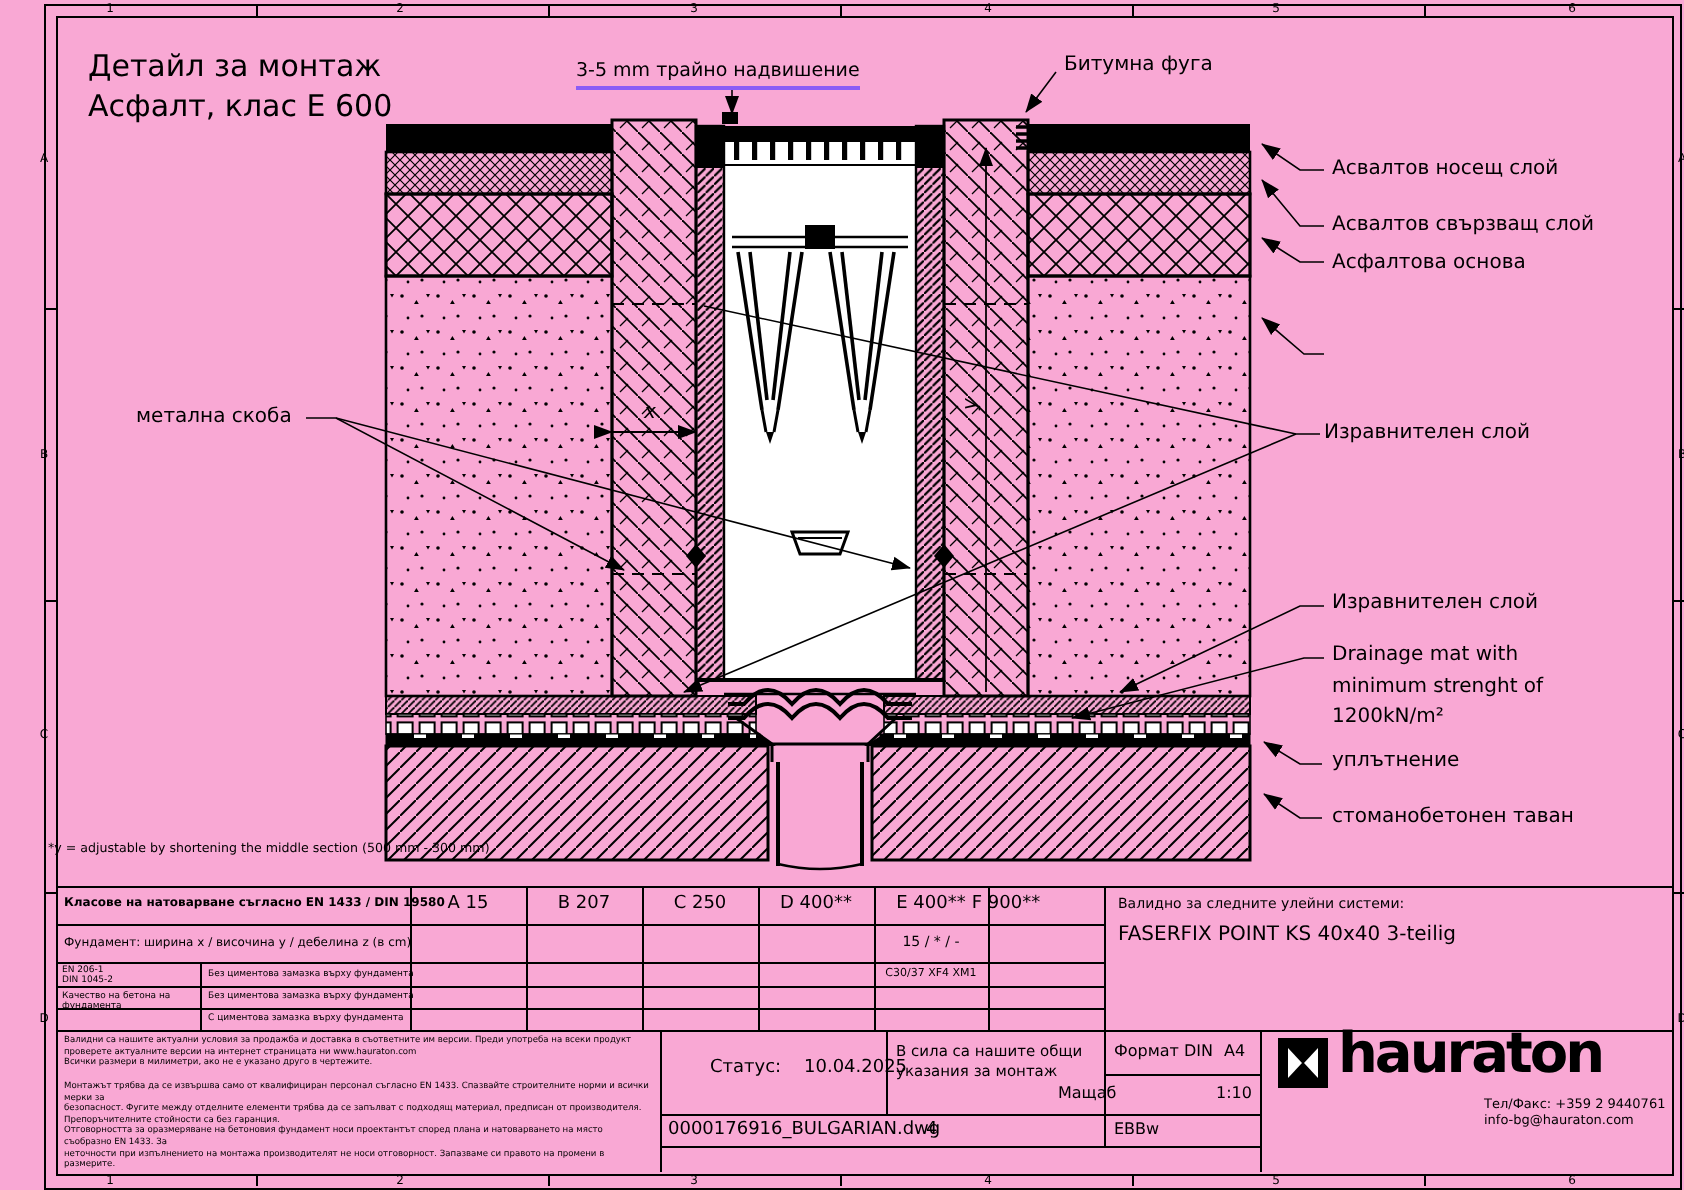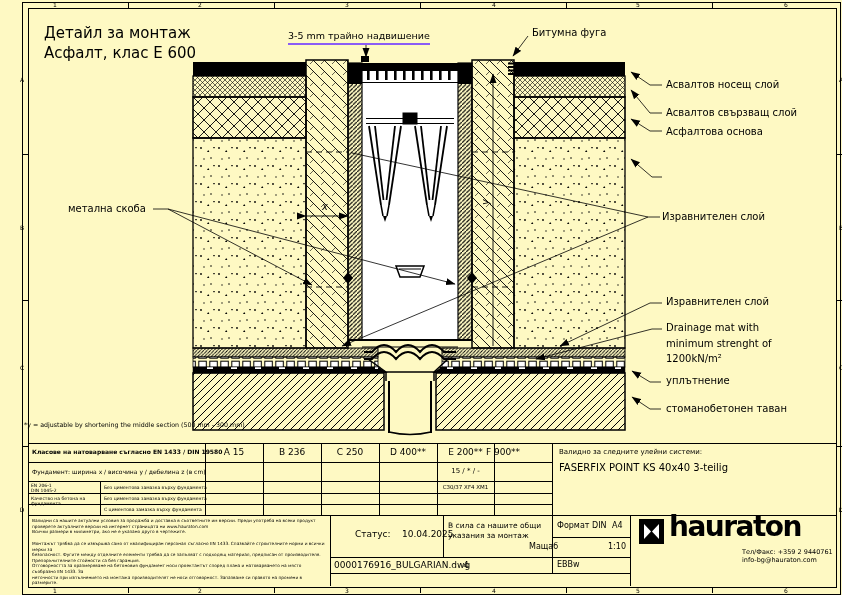--- a/index.html
+++ b/index.html
@@ -1,16 +1,16 @@
 <!DOCTYPE html>
 <html><head>
 <meta charset="utf-8">
 <style>
   html,body{margin:0;padding:0;background:#fff;}
-  #page{position:relative;width:842px;height:595px;background:#fef9c3;overflow:hidden;
+  #page{position:relative;width:842px;height:595px;background:#f9a8d4;overflow:hidden;
         font-family:"DejaVu Sans", sans-serif;color:#000;}
   .abs{position:absolute;}
   .hline{position:absolute;background:#000;height:1px;}
   .vline{position:absolute;background:#000;width:1px;}
   .lbl{position:absolute;font-size:10px;line-height:12px;white-space:nowrap;}
   .tick{position:absolute;font-size:6px;line-height:7px;text-align:center;width:16px;}
   .pre{white-space:pre-line;}
   .it{font-style:italic;}
   #outer-border{position:absolute;left:22px;top:2px;width:817px;height:591px;border:1px solid #000;}
   #main-frame{position:absolute;left:28px;top:8px;width:807px;height:578px;border:1.5px solid #000;}
@@ -281,24 +281,24 @@
   <div class="cellv" style="left:494px;top:443px;height:72px;"></div>
   <div class="cellv" style="left:552px;top:443px;height:72px;"></div>
   <div class="cellv" style="left:100px;top:481px;height:34px;"></div>
   <div class="cellv" style="left:330px;top:515px;height:71px;"></div>
   <div class="cellv" style="left:443px;top:515px;height:42px;"></div>
   <div class="cellv" style="left:552px;top:515px;height:58px;"></div>
   <div class="cellv" style="left:630px;top:515px;height:71px;"></div>
 
   <div class="abs" style="left:32px;top:448px;font-size:6px;font-weight:bold;white-space:nowrap;">Класове на натоварване съгласно EN 1433 / DIN 19580</div>
   <div class="abs" style="left:205px;top:447px;width:58px;text-align:center;font-size:9px;">A 15</div>
-  <div class="abs" style="left:263px;top:447px;width:58px;text-align:center;font-size:9px;">B 236</div>
+  <div class="abs" style="left:263px;top:447px;width:58px;text-align:center;font-size:9px;">B 207</div>
   <div class="abs" style="left:321px;top:447px;width:58px;text-align:center;font-size:9px;">C 250</div>
   <div class="abs" style="left:379px;top:447px;width:58px;text-align:center;font-size:9px;">D 400**</div>
-  <div class="abs" style="left:437px;top:447px;width:57px;text-align:center;font-size:9px;">E 200**</div>
+  <div class="abs" style="left:437px;top:447px;width:57px;text-align:center;font-size:9px;">E 400**</div>
   <div class="abs" style="left:474px;top:447px;width:58px;text-align:center;font-size:9px;">F 900**</div>
   <div class="abs" style="left:32px;top:468px;font-size:6px;white-space:nowrap;">Фундамент: ширина x / височина y / дебелина z (в cm)</div>
   <div class="abs" style="left:437px;top:467px;width:57px;text-align:center;font-size:7px;">15 / * / -</div>
   <div class="microtxt pre" style="left:31px;top:483px;">EN 206-1
 DIN 1045-2</div>
   <div class="microtxt" style="left:31px;top:496px;width:64px;white-space:normal;">Качество на бетона на фундамента</div>
   <div class="microtxt" style="left:104px;top:485px;white-space:nowrap;">Без циментова замазка върху фундамента</div>
   <div class="microtxt" style="left:104px;top:496px;white-space:nowrap;">Без циментова замазка върху фундамента</div>
   <div class="microtxt" style="left:104px;top:507px;white-space:nowrap;">С циментова замазка върху фундамента</div>
   <div class="abs" style="left:437px;top:484px;width:57px;text-align:center;font-size:5.5px;">C30/37 XF4 XM1</div>

